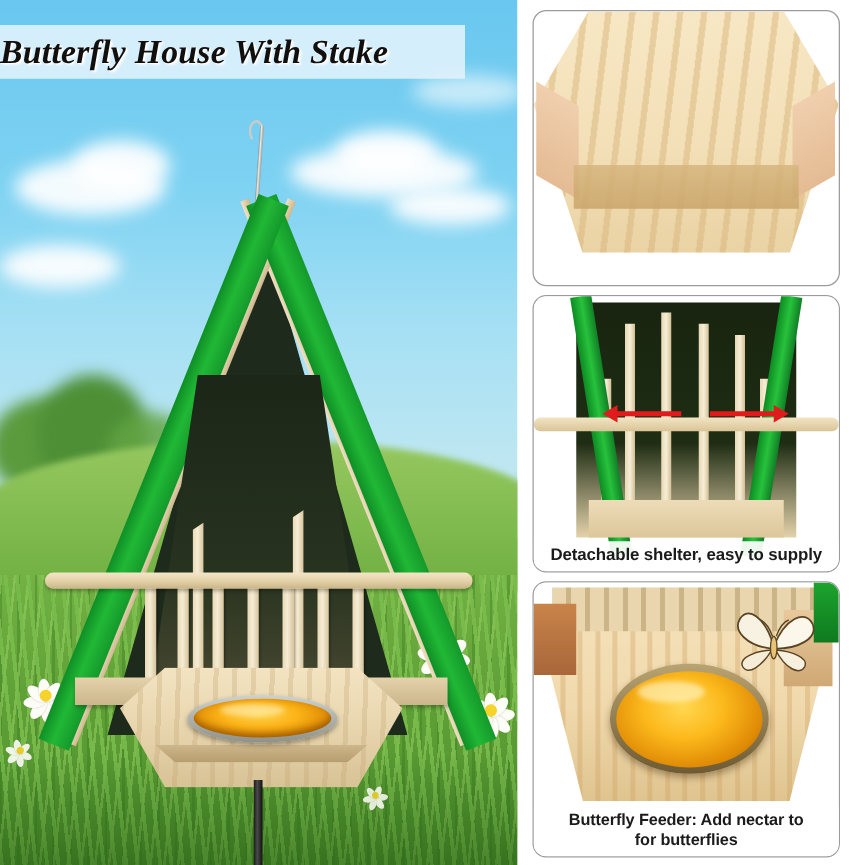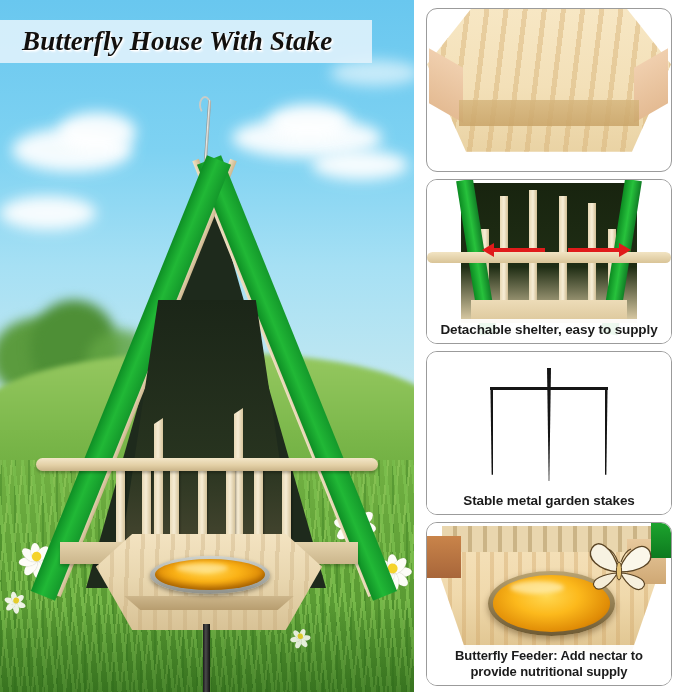--- a/index.html
+++ b/index.html
@@ -177,21 +177,21 @@
   
   #title-banner {
     position:absolute; left:0; top:20px; width:372px; height:43px;
     background:rgba(226,243,252,.88);
     display:flex; align-items:center;
   }
   #title-text {
     font-family:"Liberation Serif", serif;
     font-weight:bold; font-style:italic;
     font-size:27px; color:#12100e;
-    padding-left:22px; letter-spacing:.2px;
+    letter-spacing:.2px;
     text-shadow:1px 1px 0 #ffffff, 2px 2px 2px rgba(255,255,255,.8);
     white-space:nowrap;
   }
 
   
   #panels {
     position:absolute; left:420px; top:0; width:259px; height:692px;
     padding:8px 7px 6px 6px;
     display:flex; flex-direction:column; gap:7px;
   }
@@ -473,33 +473,20 @@
       <div class="p2-rail"></div>
       <div class="p2-arrow left"></div>
       <div class="p2-arrow right"></div>
       <div class="p2-floor"></div>
     </div>
     <div class="panel-caption">
       <span class="cap-line">Detachable shelter, easy to supply</span>
     </div>
   </div>
 
-  <div class="panel">
-    <div class="panel-photo">
-      <div class="p3-bg"></div>
-      <div class="p3-prong p3-center"></div>
-      <div class="p3-prong p3-top-l"></div>
-      <div class="p3-prong p3-top-r"></div>
-      <div class="p3-prong p3-side-l"></div>
-      <div class="p3-prong p3-side-r"></div>
-    </div>
-    <div class="panel-caption">
-      <span class="cap-line">Stable metal garden stakes</span>
-    </div>
-  </div>
 
   <div class="panel">
     <div class="panel-photo">
       <div class="p4-bg"></div>
       <div class="p4-wood"></div>
       <div class="p4-top-slats"></div>
       <div class="p4-side-l"></div>
       <div class="p4-side-r"></div>
       <div class="p4-green"></div>
       <div class="p4-dish-outer"></div>
@@ -510,17 +497,17 @@
         <path d="M37 34 C46 12, 62 4, 68 16 C73 28, 56 36, 38 36 Z" fill="#fbf7ea" stroke="#5a4424" stroke-width="1.4"></path>
         <path d="M36 36 C28 50, 16 58, 12 50 C9 43, 22 38, 35 37 Z" fill="#f5edd8" stroke="#5a4424" stroke-width="1.2"></path>
         <path d="M38 36 C46 52, 58 58, 62 50 C65 43, 51 38, 39 37 Z" fill="#f7f0de" stroke="#5a4424" stroke-width="1.2"></path>
         <ellipse cx="37" cy="35" rx="2.6" ry="9" fill="#e6c375" stroke="#5a4424" stroke-width="1"></ellipse>
         <path d="M36 26 C33 18, 29 14, 26 13" stroke="#5a4424" stroke-width="1.1" fill="none"></path>
         <path d="M39 26 C42 18, 46 14, 49 13" stroke="#5a4424" stroke-width="1.1" fill="none"></path>
       </svg>
     </div>
     <div class="panel-caption tall">
       <span class="cap-line">Butterfly Feeder: Add nectar to</span>
-      <span class="cap-line">provide nutritional supply</span>
+      <span class="cap-line">for butterflies</span>
     </div>
   </div>
 
 </div>
 
 </body></html>

